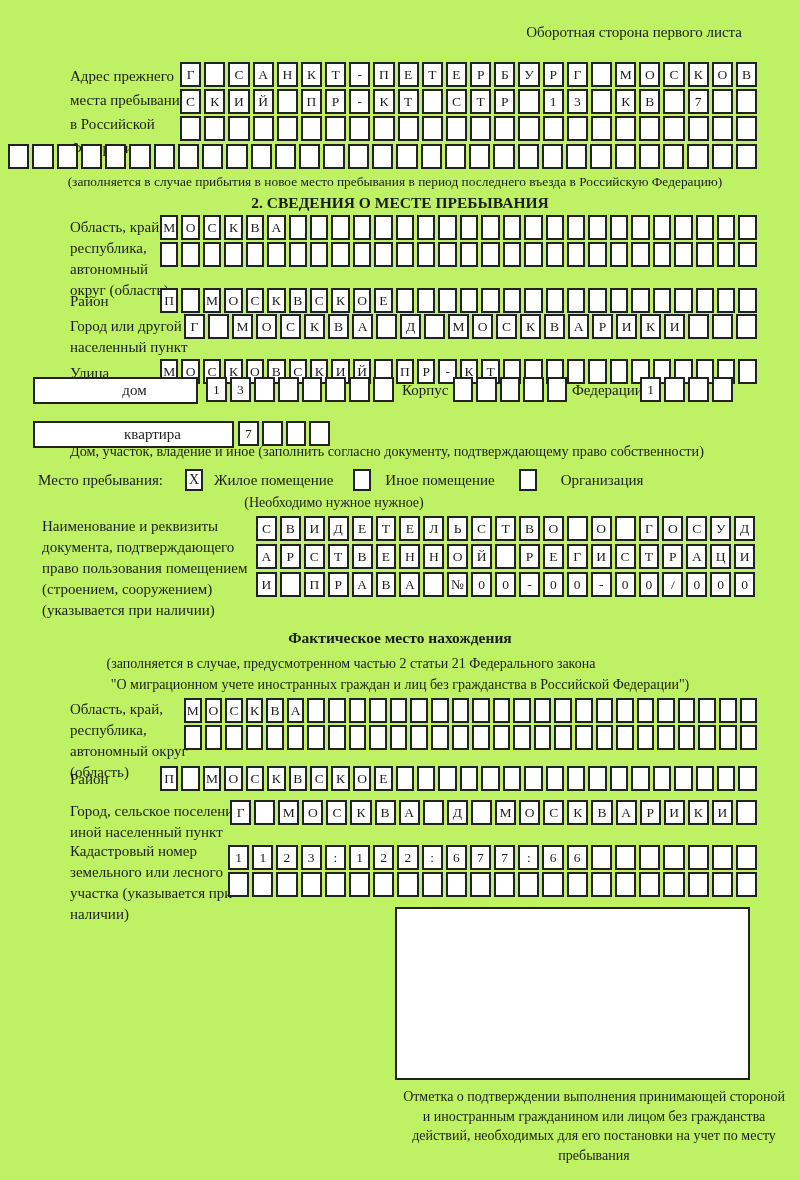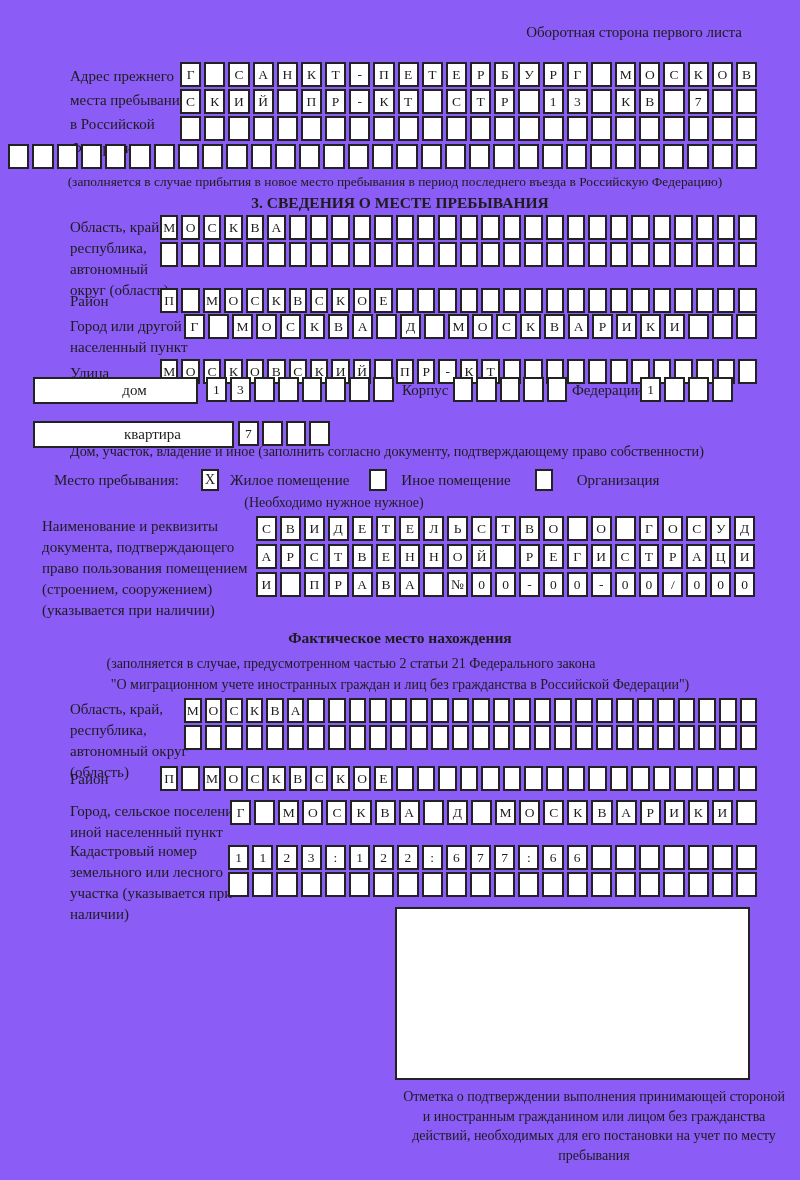--- a/index.html
+++ b/index.html
@@ -1,17 +1,17 @@
 <!DOCTYPE html>
 <html><head>
 <meta charset="utf-8">
 <style>
   html,body{margin:0;padding:0;background:#ffffff;}
   .sheet{
-    position:relative;width:800px;height:1180px;background:#8b5cf6;color:#1c1c1c;
+    position:relative;width:800px;height:1180px;background:#bef264;color:#1c1c1c;
     font-family:"Liberation Serif","DejaVu Serif",serif;overflow:hidden;
   }
   .abs{position:absolute;}
   .lbl{font-size:15px;line-height:21px;color:#1c1c1c;}
   .boxrow{position:absolute;display:flex;gap:3px;}
   .cell{
     flex:1 1 0;height:25px;border:2px solid #222;box-sizing:border-box;
     display:flex;align-items:center;justify-content:center;
     font-size:13.5px;line-height:1;background:#fff;
   }
@@ -144,21 +144,21 @@
       <div class="cell"></div>
       <div class="cell"></div>
       <div class="cell"></div>
       <div class="cell"></div>
       <div class="cell"></div>
       <div class="cell"></div>
       <div class="cell"></div>
     </div>
   <div class="abs caption center" style="top:173px;left:0;width:790px;">(заполняется в случае прибытия в новое место пребывания в период последнего въезда в Российскую Федерацию)</div>
 
-  <div class="abs title center" style="top:194px;left:0;width:800px;">3. СВЕДЕНИЯ О МЕСТЕ ПРЕБЫВАНИЯ</div>
+  <div class="abs title center" style="top:194px;left:0;width:800px;">2. СВЕДЕНИЯ О МЕСТЕ ПРЕБЫВАНИЯ</div>
 
   <div class="abs lbl" style="top:217px;left:70px;width:110px;">Область, край, республика, автономный округ (область)</div>
   <div class="boxrow" style="top:215px;left:160px;width:597px;">
       <div class="cell">М</div>
       <div class="cell">О</div>
       <div class="cell">С</div>
       <div class="cell">К</div>
       <div class="cell">В</div>
       <div class="cell">А</div>
       <div class="cell"></div>
@@ -336,21 +336,21 @@
   <div class="abs caption" style="top:407px;left:70px;width:700px;font-size:14.2px;margin-top:36px;">Дом, участок, владение и иное (заполнить согласно документу, подтверждающему право собственности)</div>
 
   <div class="framebox" style="top:421px;left:33px;width:201px;">квартира</div>
   <div class="boxrow" style="top:421px;left:238px;width:92px;">
       <div class="cell">7</div>
       <div class="cell"></div>
       <div class="cell"></div>
       <div class="cell"></div>
     </div>
 
-  <div class="abs mesto" style="top:468px;left:54px;height:24px;">
+  <div class="abs mesto" style="top:468px;left:38px;height:24px;">
     <span>Место пребывания:</span>
     <span class="chk" style="margin-left:22px;">X</span>
     <span style="margin-left:11px;">Жилое помещение</span>
     <span class="chk" style="margin-left:20px;"></span>
     <span style="margin-left:14px;">Иное помещение</span>
     <span class="chk" style="margin-left:24px;"></span>
     <span style="margin-left:24px;">Организация</span>
   </div>
   <div class="abs caption center" style="top:494px;left:0;width:668px;font-size:14px;">(Необходимо нужное нужное)</div>
 

